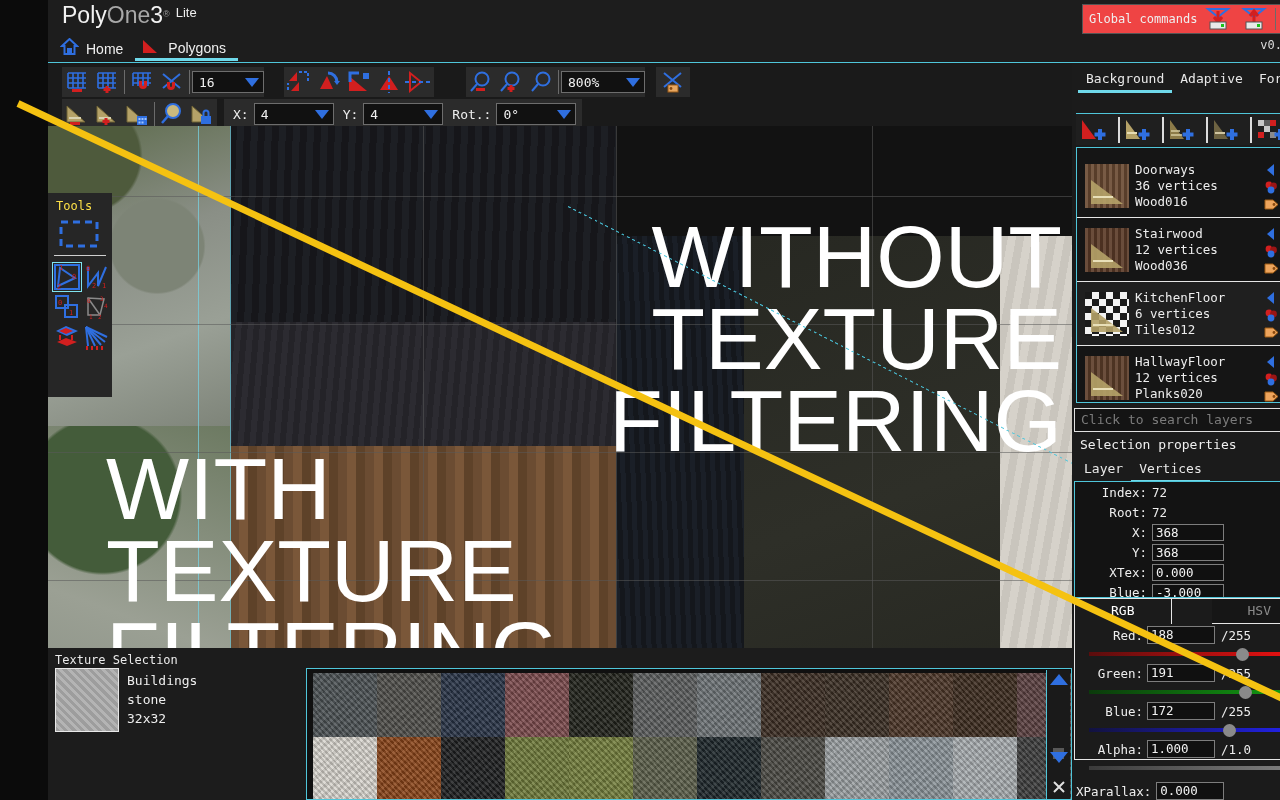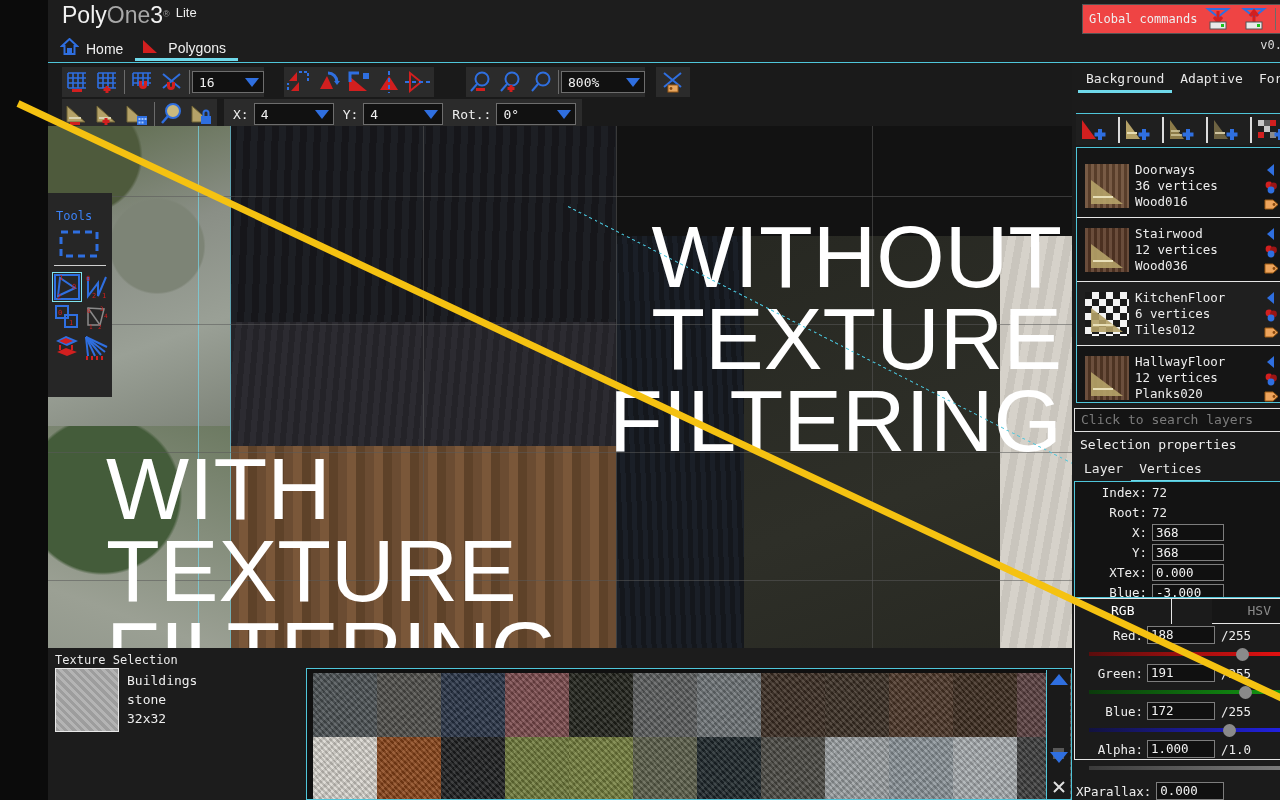--- a/index.html
+++ b/index.html
@@ -82,21 +82,21 @@
     text-transform: uppercase; -webkit-text-stroke: 0px;
   }
   #txt-without { right: 10px; top: 90px; text-align: right; font-size: 88px; }
   #txt-with { left: 58px; top: 322px; text-align: left; font-size: 88px; }
 
   
   #tools {
     position: absolute; left: 0; top: 193px; width: 64px; height: 204px;
     background: #262626; z-index: 45;
   }
-  #tools .title { color: #3b82f6; font-size: 12px; padding: 16px 0 4px 8px; }
+  #tools .title { color: #fde047; font-size: 12px; padding: 6px 0 4px 8px; }
   #tools .rule { height: 1px; background: #cfcfcf; margin: 5px 6px 6px 6px; }
   .toolgrid { display: flex; flex-wrap: wrap; padding-left: 4px; }
   .toolcell { width: 28px; height: 28px; margin: 1px; display: flex; align-items: center; justify-content: center; cursor: pointer; }
   .toolcell.sel { outline: 1px solid #7fe3ef; }
 
   
   #texsel {
     position: absolute; left: 0; top: 648px; width: 1024px; height: 152px;
     background: #1c1c1c; z-index: 30;
   }

